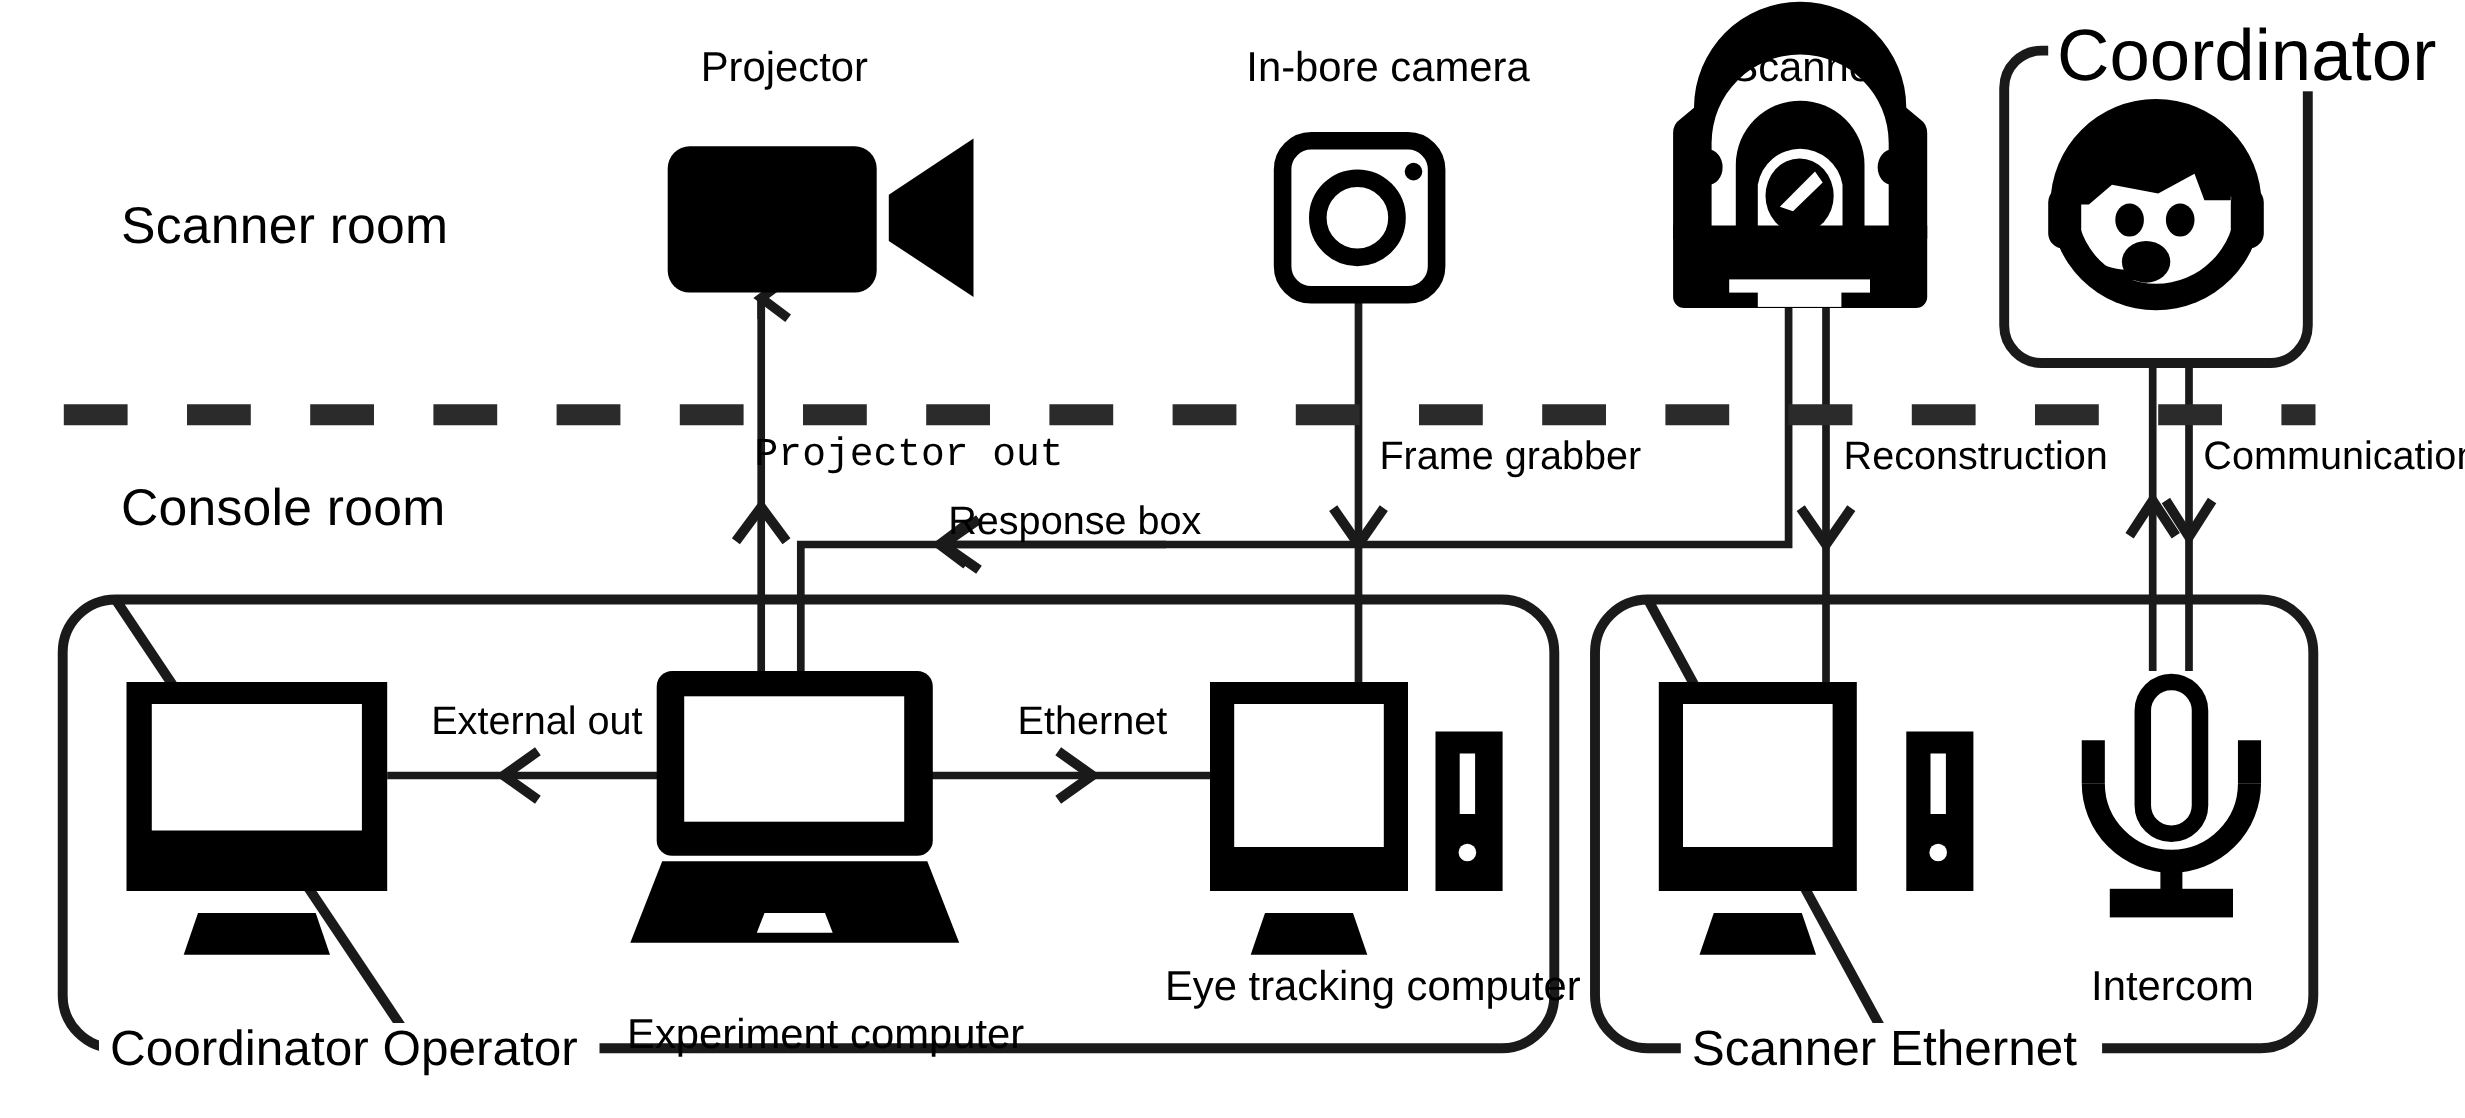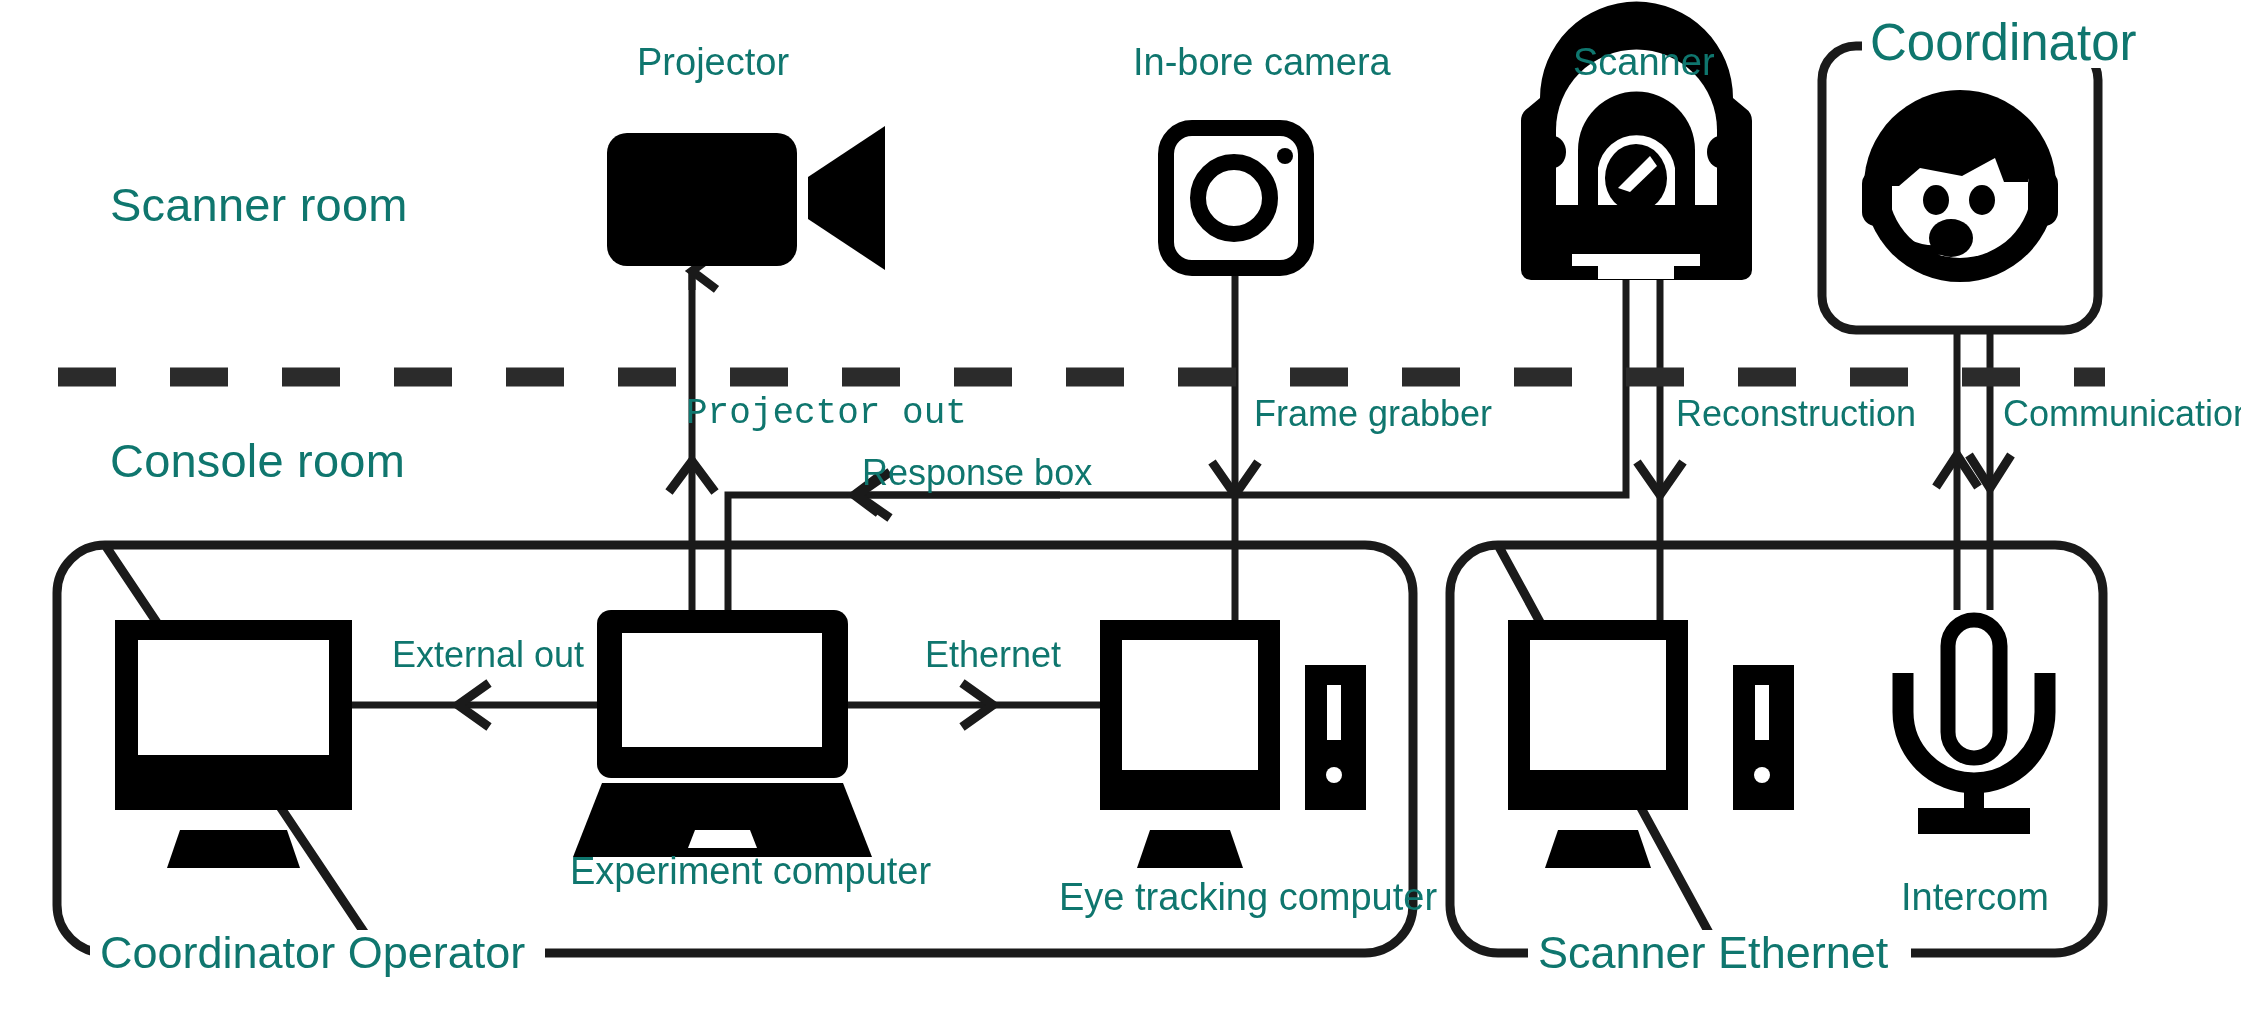--- a/index.html
+++ b/index.html
@@ -19,39 +19,39 @@
   }
   #diagram {
     position: absolute;
     left: 0;
     top: 0;
     width: 2241px;
     height: 1016px;
   }
   .lbl {
     position: absolute;
-    color: #0f766e;
+    color: #000000;
     white-space: nowrap;
     line-height: 1;
   }
   .room-label {
     font-size: 47px;
     letter-spacing: 0.2px;
   }
   .node-label {
     font-size: 38px;
   }
   .edge-label {
     font-size: 36px;
   }
   .group-label {
     font-size: 45px;
   }
   .big-label {
-    font-size: 51px;
+    font-size: 66px;
   }
 </style>
 </head>
 <body>
 
 <div id="stage">
 
   <svg id="diagram" viewBox="0 0 2241 1016" xmlns="http://www.w3.org/2000/svg">
 
     <defs>
@@ -261,21 +261,21 @@
   </svg>
 
   <div class="lbl room-label" style="left:110px; top:181px;">Scanner room</div>
   <div class="lbl room-label" style="left:110px; top:437px;">Console room</div>
 
   <div class="lbl node-label" style="left:637px; top:43px;">Projector</div>
   <div class="lbl node-label" style="left:1133px; top:43px;">In-bore camera</div>
   <div class="lbl node-label" style="left:1573px; top:43px;">Scanner</div>
   <div class="lbl big-label" style="left:1862px; top:17px; background:#ffffff; padding:0 8px;">Coordinator</div>
 
-  <div class="lbl node-label" style="left:570px; top:852px;">Experiment computer</div>
+  <div class="lbl node-label" style="left:570px; top:922px;">Experiment computer</div>
   <div class="lbl node-label" style="left:1059px; top:878px;text-align:right;">Eye tracking computer</div>
   <div class="lbl node-label" style="left:1901px; top:878px;">Intercom</div>
 
   <div class="lbl edge-label" style="left:686px; top:396px;font-family:Liberation Mono, monospace;">Projector out</div>
   <div class="lbl edge-label" style="left:862px; top:455px;">Response box</div>
   <div class="lbl edge-label" style="left:1254px; top:396px;">Frame grabber</div>
   <div class="lbl edge-label" style="left:1676px; top:396px;">Reconstruction</div>
   <div class="lbl edge-label" style="left:2003px; top:396px;">Communication</div>
   <div class="lbl edge-label" style="left:392px; top:637px;">External out</div>
   <div class="lbl edge-label" style="left:925px; top:637px;">Ethernet</div>

